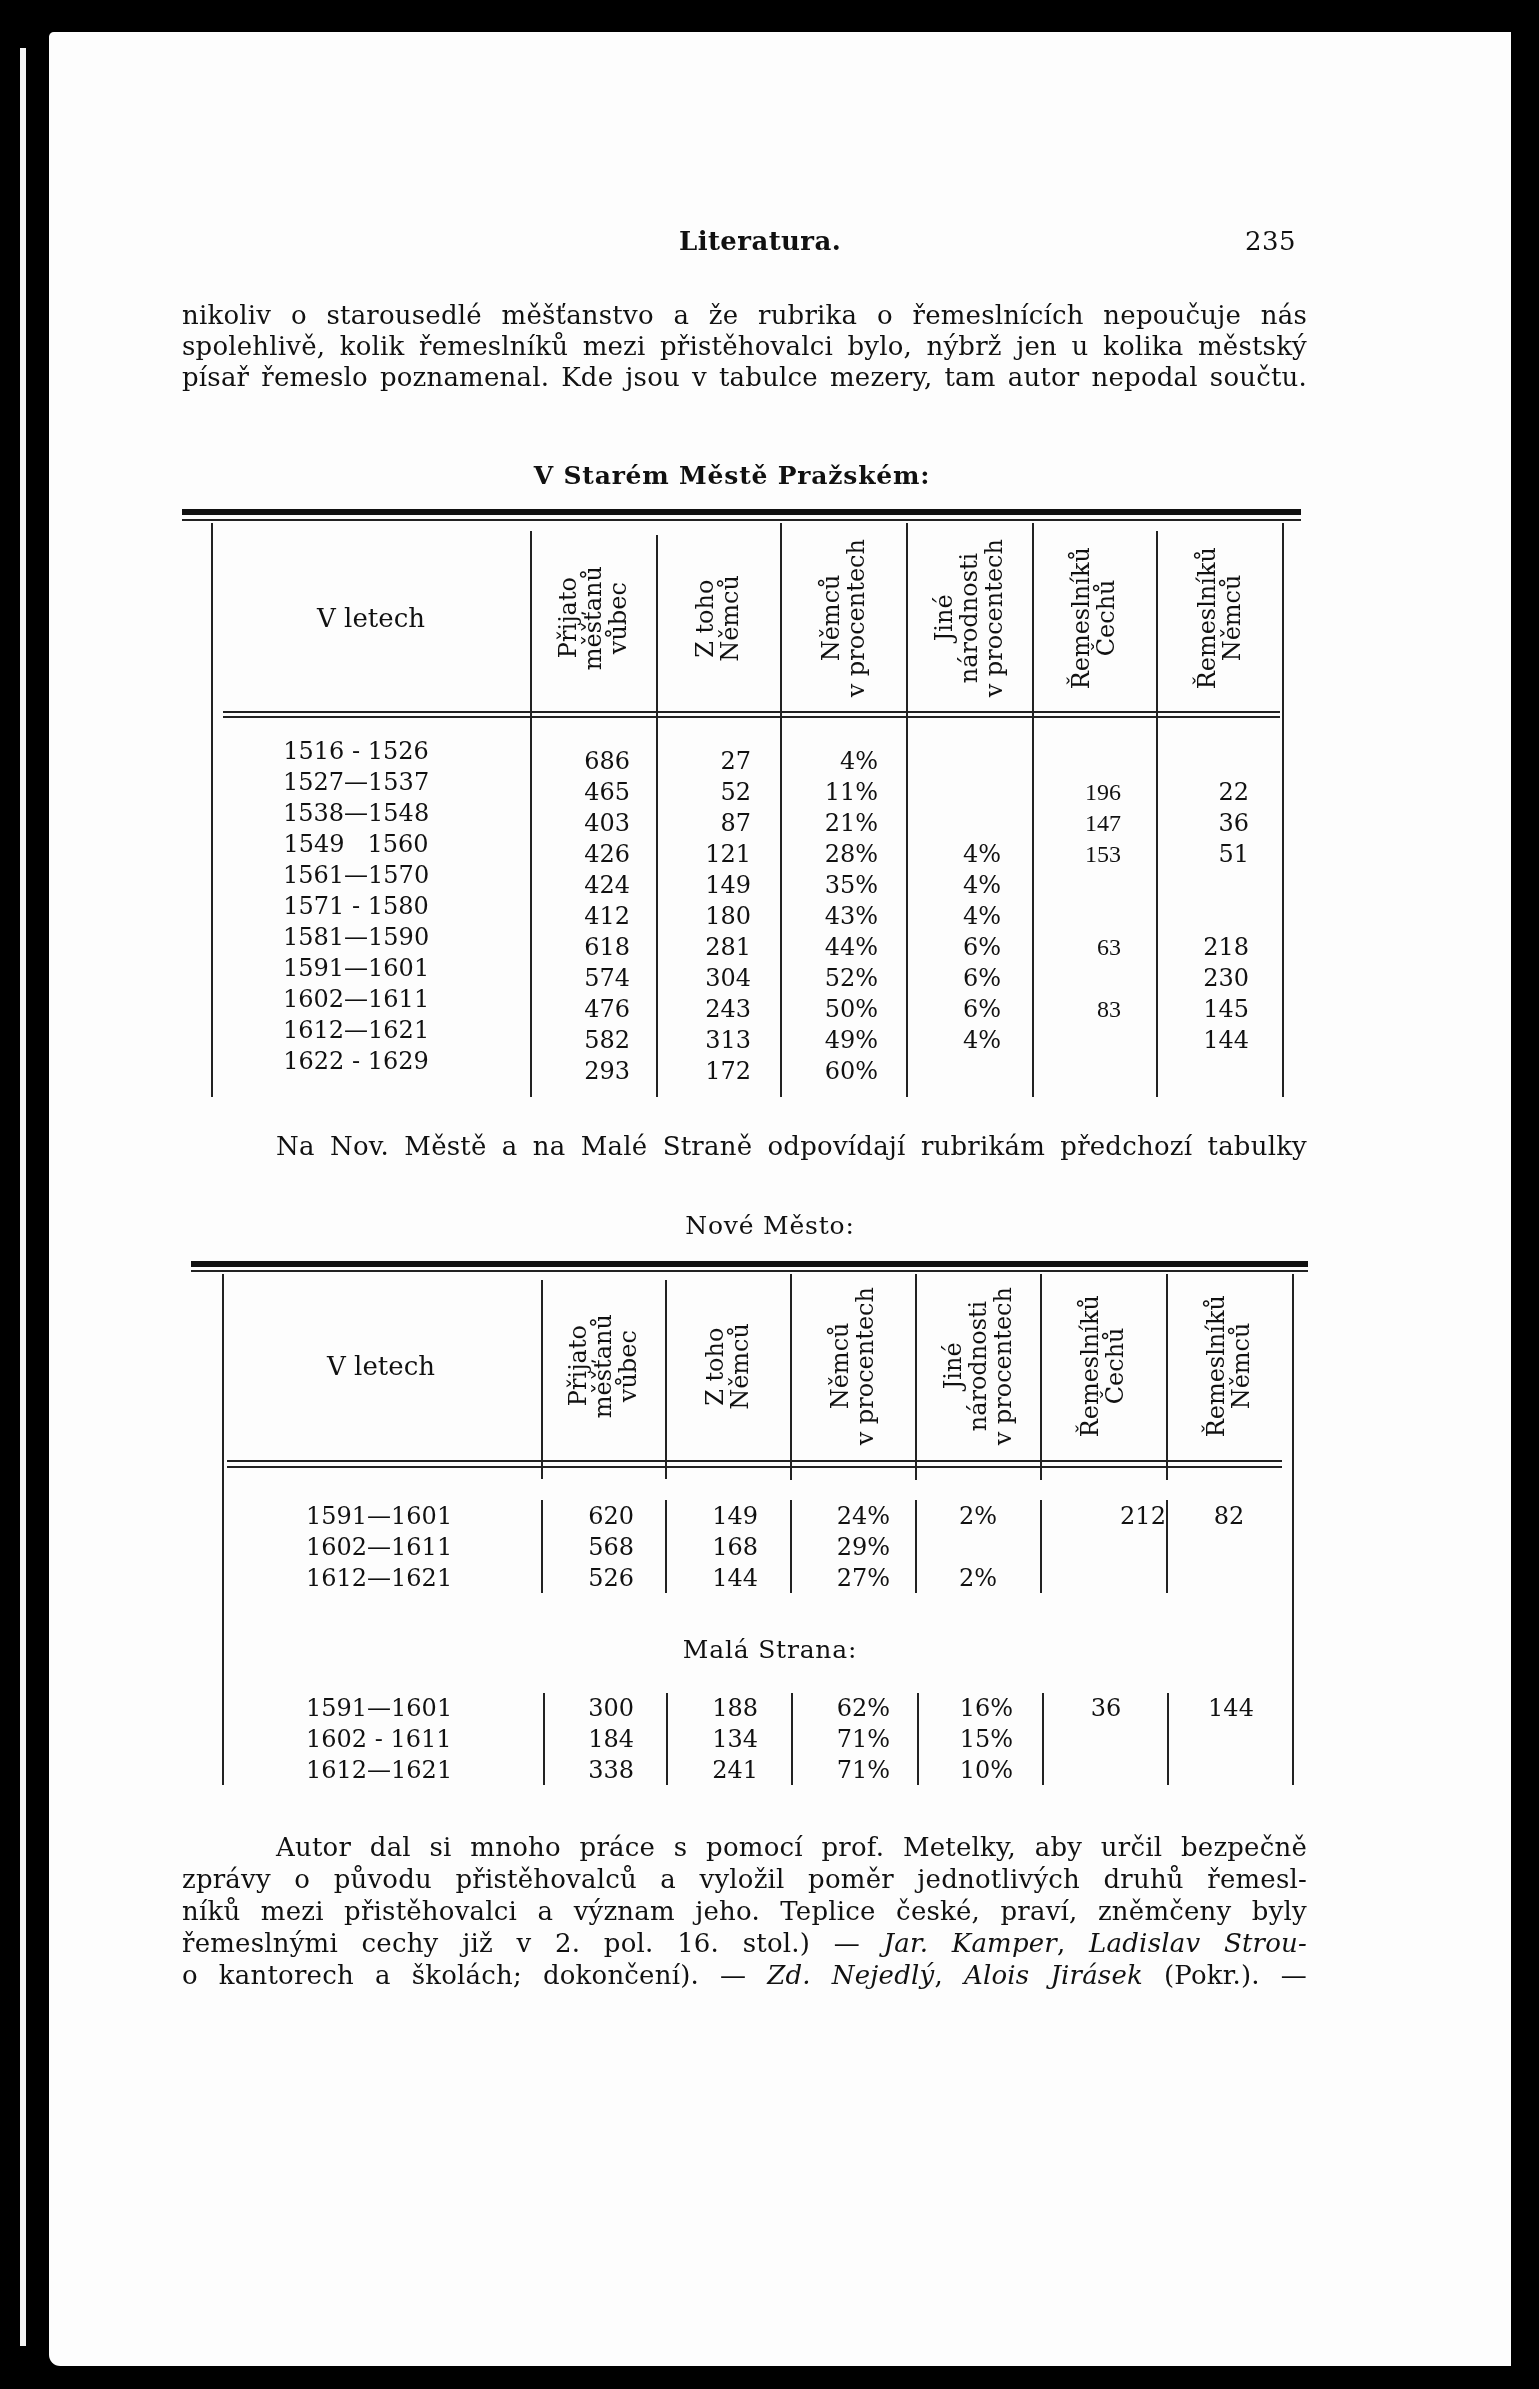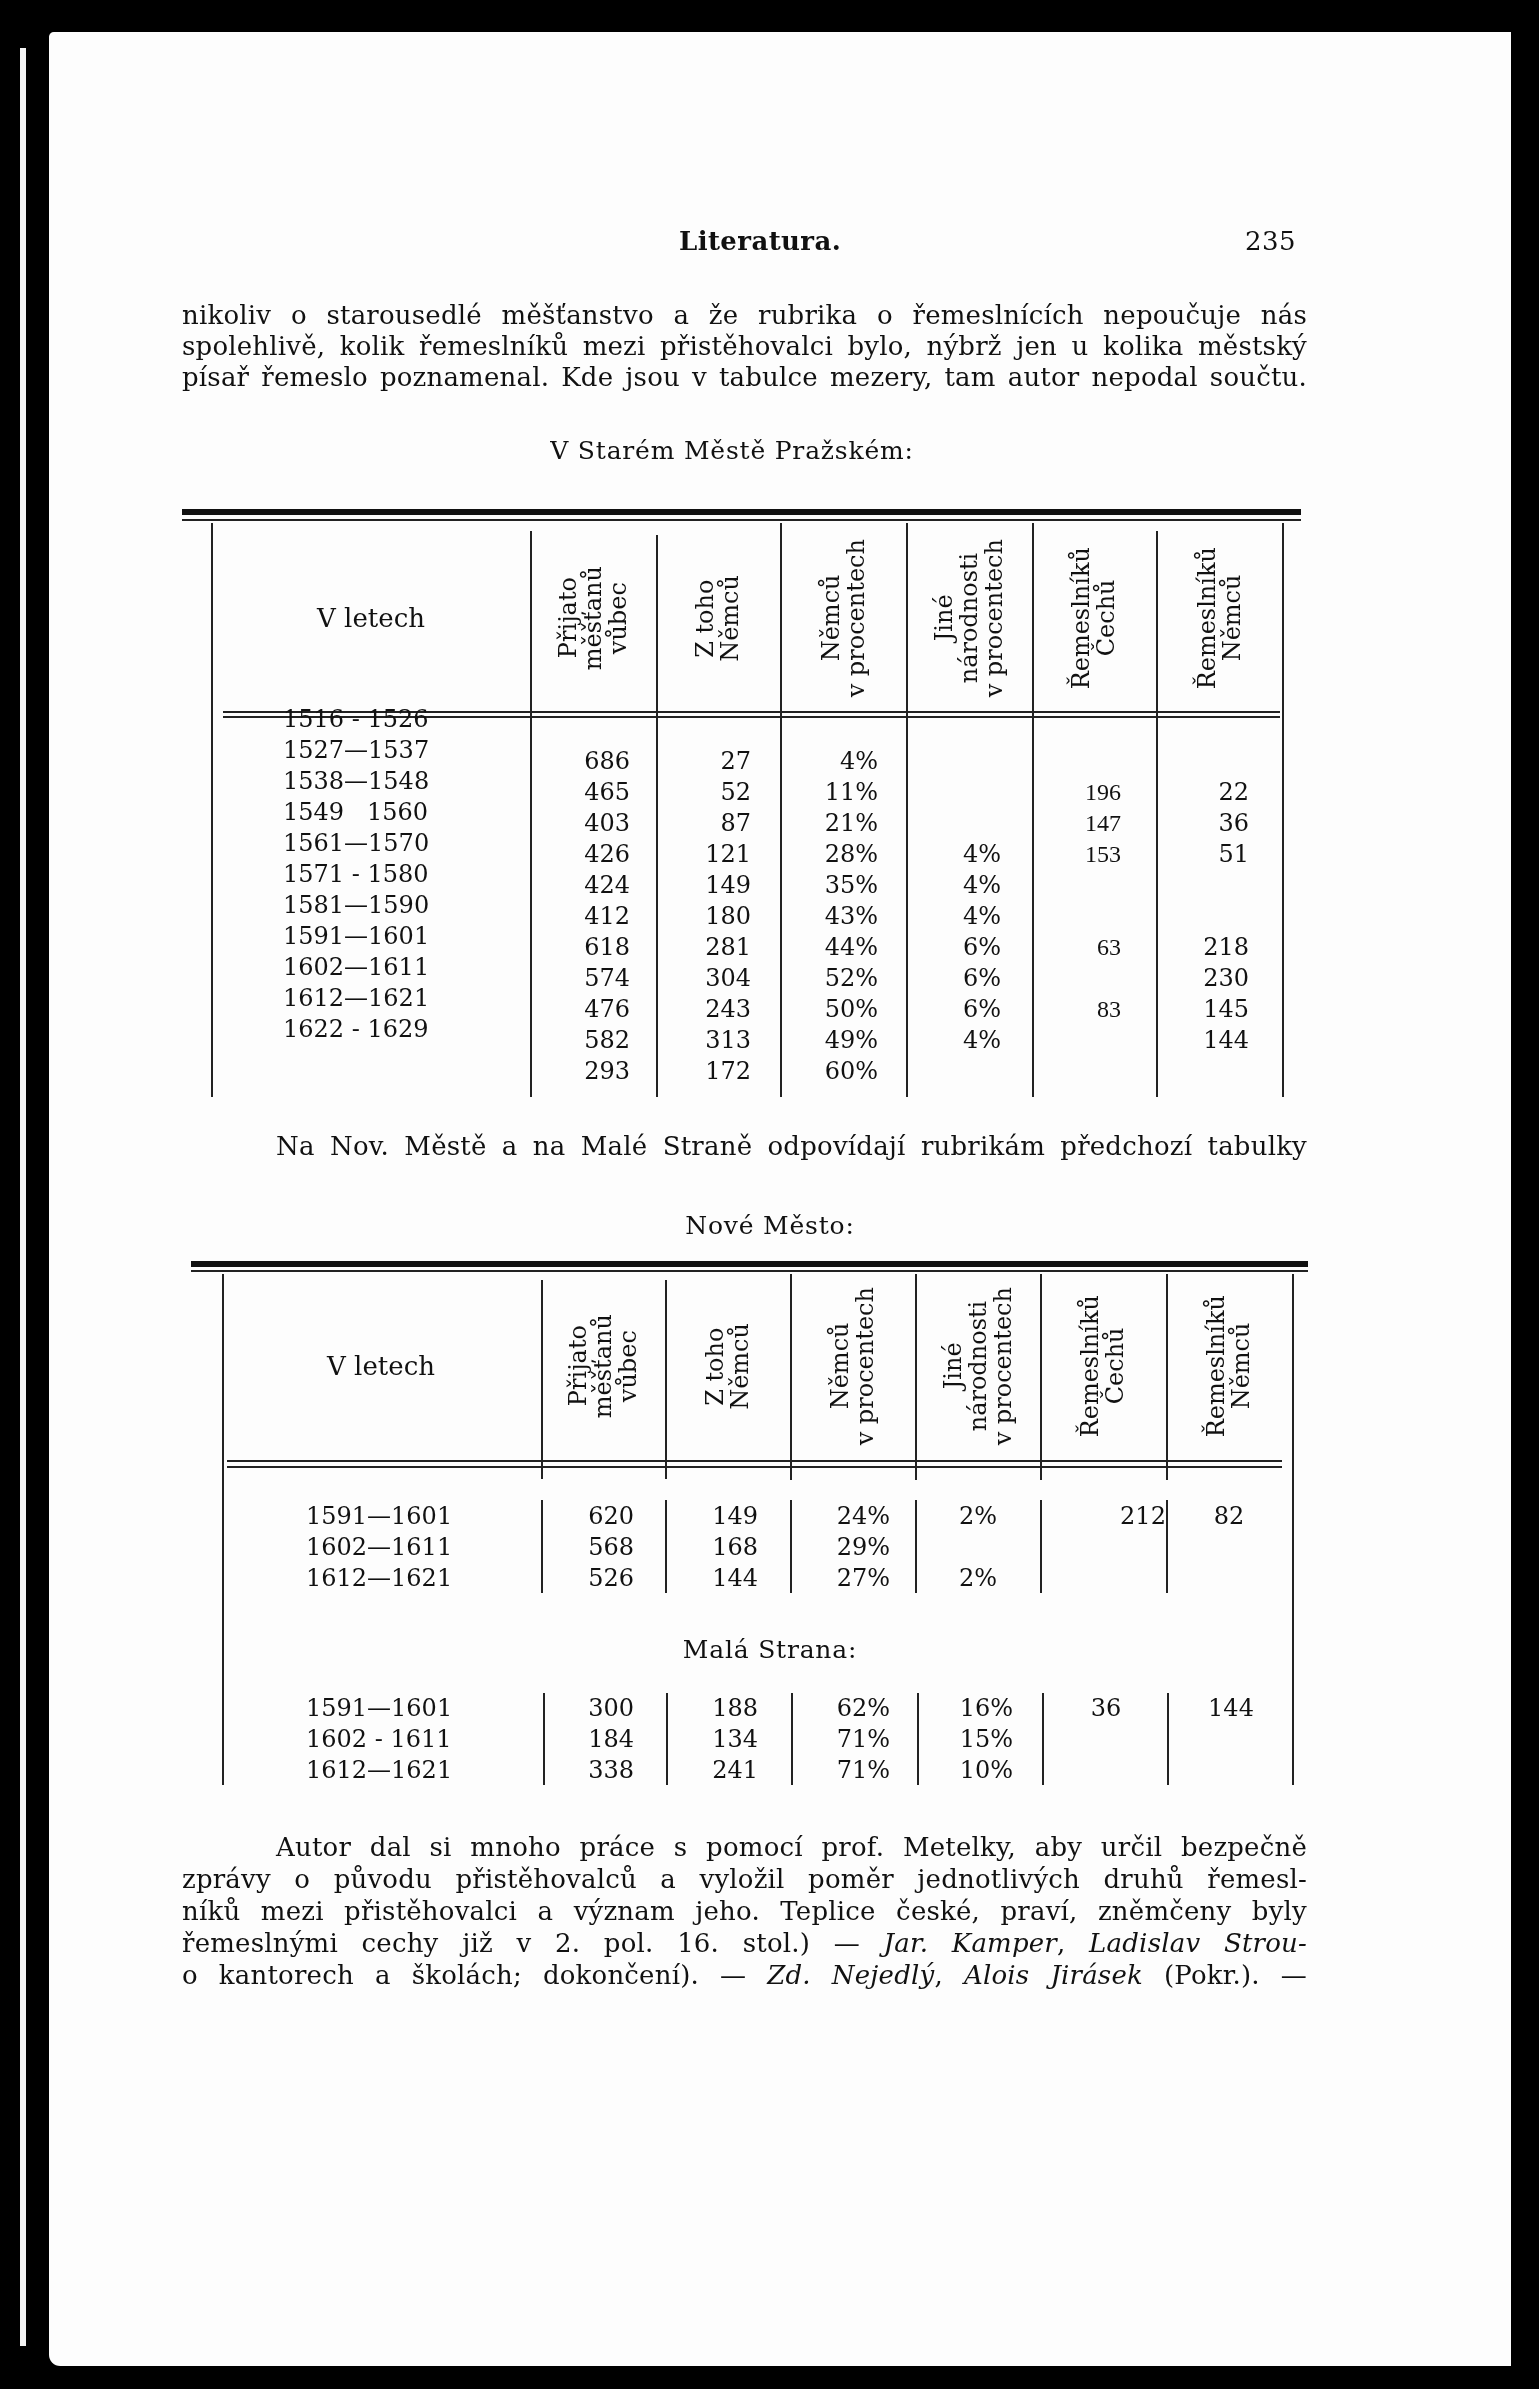--- a/index.html
+++ b/index.html
@@ -40,21 +40,21 @@
   <span class="rh-title">Literatura.</span>
   <span class="rh-page">235</span>
 </div>
 
 <div class="abs para" style="top:300px;">
   <span class="ln">nikoliv o starousedlé měšťanstvo a že rubrika o řemeslnících nepoučuje nás</span>
   <span class="ln">spolehlivě, kolik řemeslníků mezi přistěhovalci bylo, nýbrž jen u kolika městský</span>
   <span class="ln">písař řemeslo poznamenal. Kde jsou v tabulce mezery, tam autor nepodal součtu.</span>
 </div>
 
-<div class="abs caption" style="top:436px; left:0; width:1464px;">V Starém Městě Pražském:</div>
+<div class="abs caption" style="top:461px; left:0; width:1464px;font-weight:bold;">V Starém Městě Pražském:</div>
 
 <div class="tbl" style="left:0; top:0; width:1540px; height:2389px; pointer-events:none;">
   <div class="rule-thick" style="left:182px; top:509px; width:1119px;"></div>
   <div class="rule-thin" style="left:182px; top:519px; width:1119px;"></div>
 
   <div class="vline" style="left:211px; top:523px; height:574px;"></div>
   <div class="vline" style="left:530px; top:531px; height:566px;"></div>
   <div class="vline" style="left:656px; top:535px; height:562px;"></div>
   <div class="vline" style="left:780px; top:523px; height:574px;"></div>
   <div class="vline" style="left:906px; top:523px; height:574px;"></div>
@@ -80,21 +80,21 @@
   <div class="hdr-cell" style="left:908px; top:527px; width:123px; height:182px;">
     <span class="hdr-rot"><span>Jiné</span><br><span>národnosti</span><br><span>v procentech</span></span>
   </div>
   <div class="hdr-cell" style="left:1033px; top:527px; width:122px; height:182px;">
     <span class="hdr-rot"><span>Řemeslníků</span><br><span>Čechů</span></span>
   </div>
   <div class="hdr-cell" style="left:1158px; top:527px; width:124px; height:182px;">
     <span class="hdr-rot"><span>Řemeslníků</span><br><span>Němců</span></span>
   </div>
 
-  <div class="cell" style="left:283px; top:704px;">
+  <div class="cell" style="left:283px; top:736px;text-align:center;">
     <div>1516 - 1526</div>
     <div>1527—1537</div>
     <div>1538—1548</div>
     <div style="white-space:pre;">1549   1560</div>
     <div>1561—1570</div>
     <div>1571 - 1580</div>
     <div>1581—1590</div>
     <div>1591—1601</div>
     <div>1602—1611</div>
     <div>1612—1621</div>

